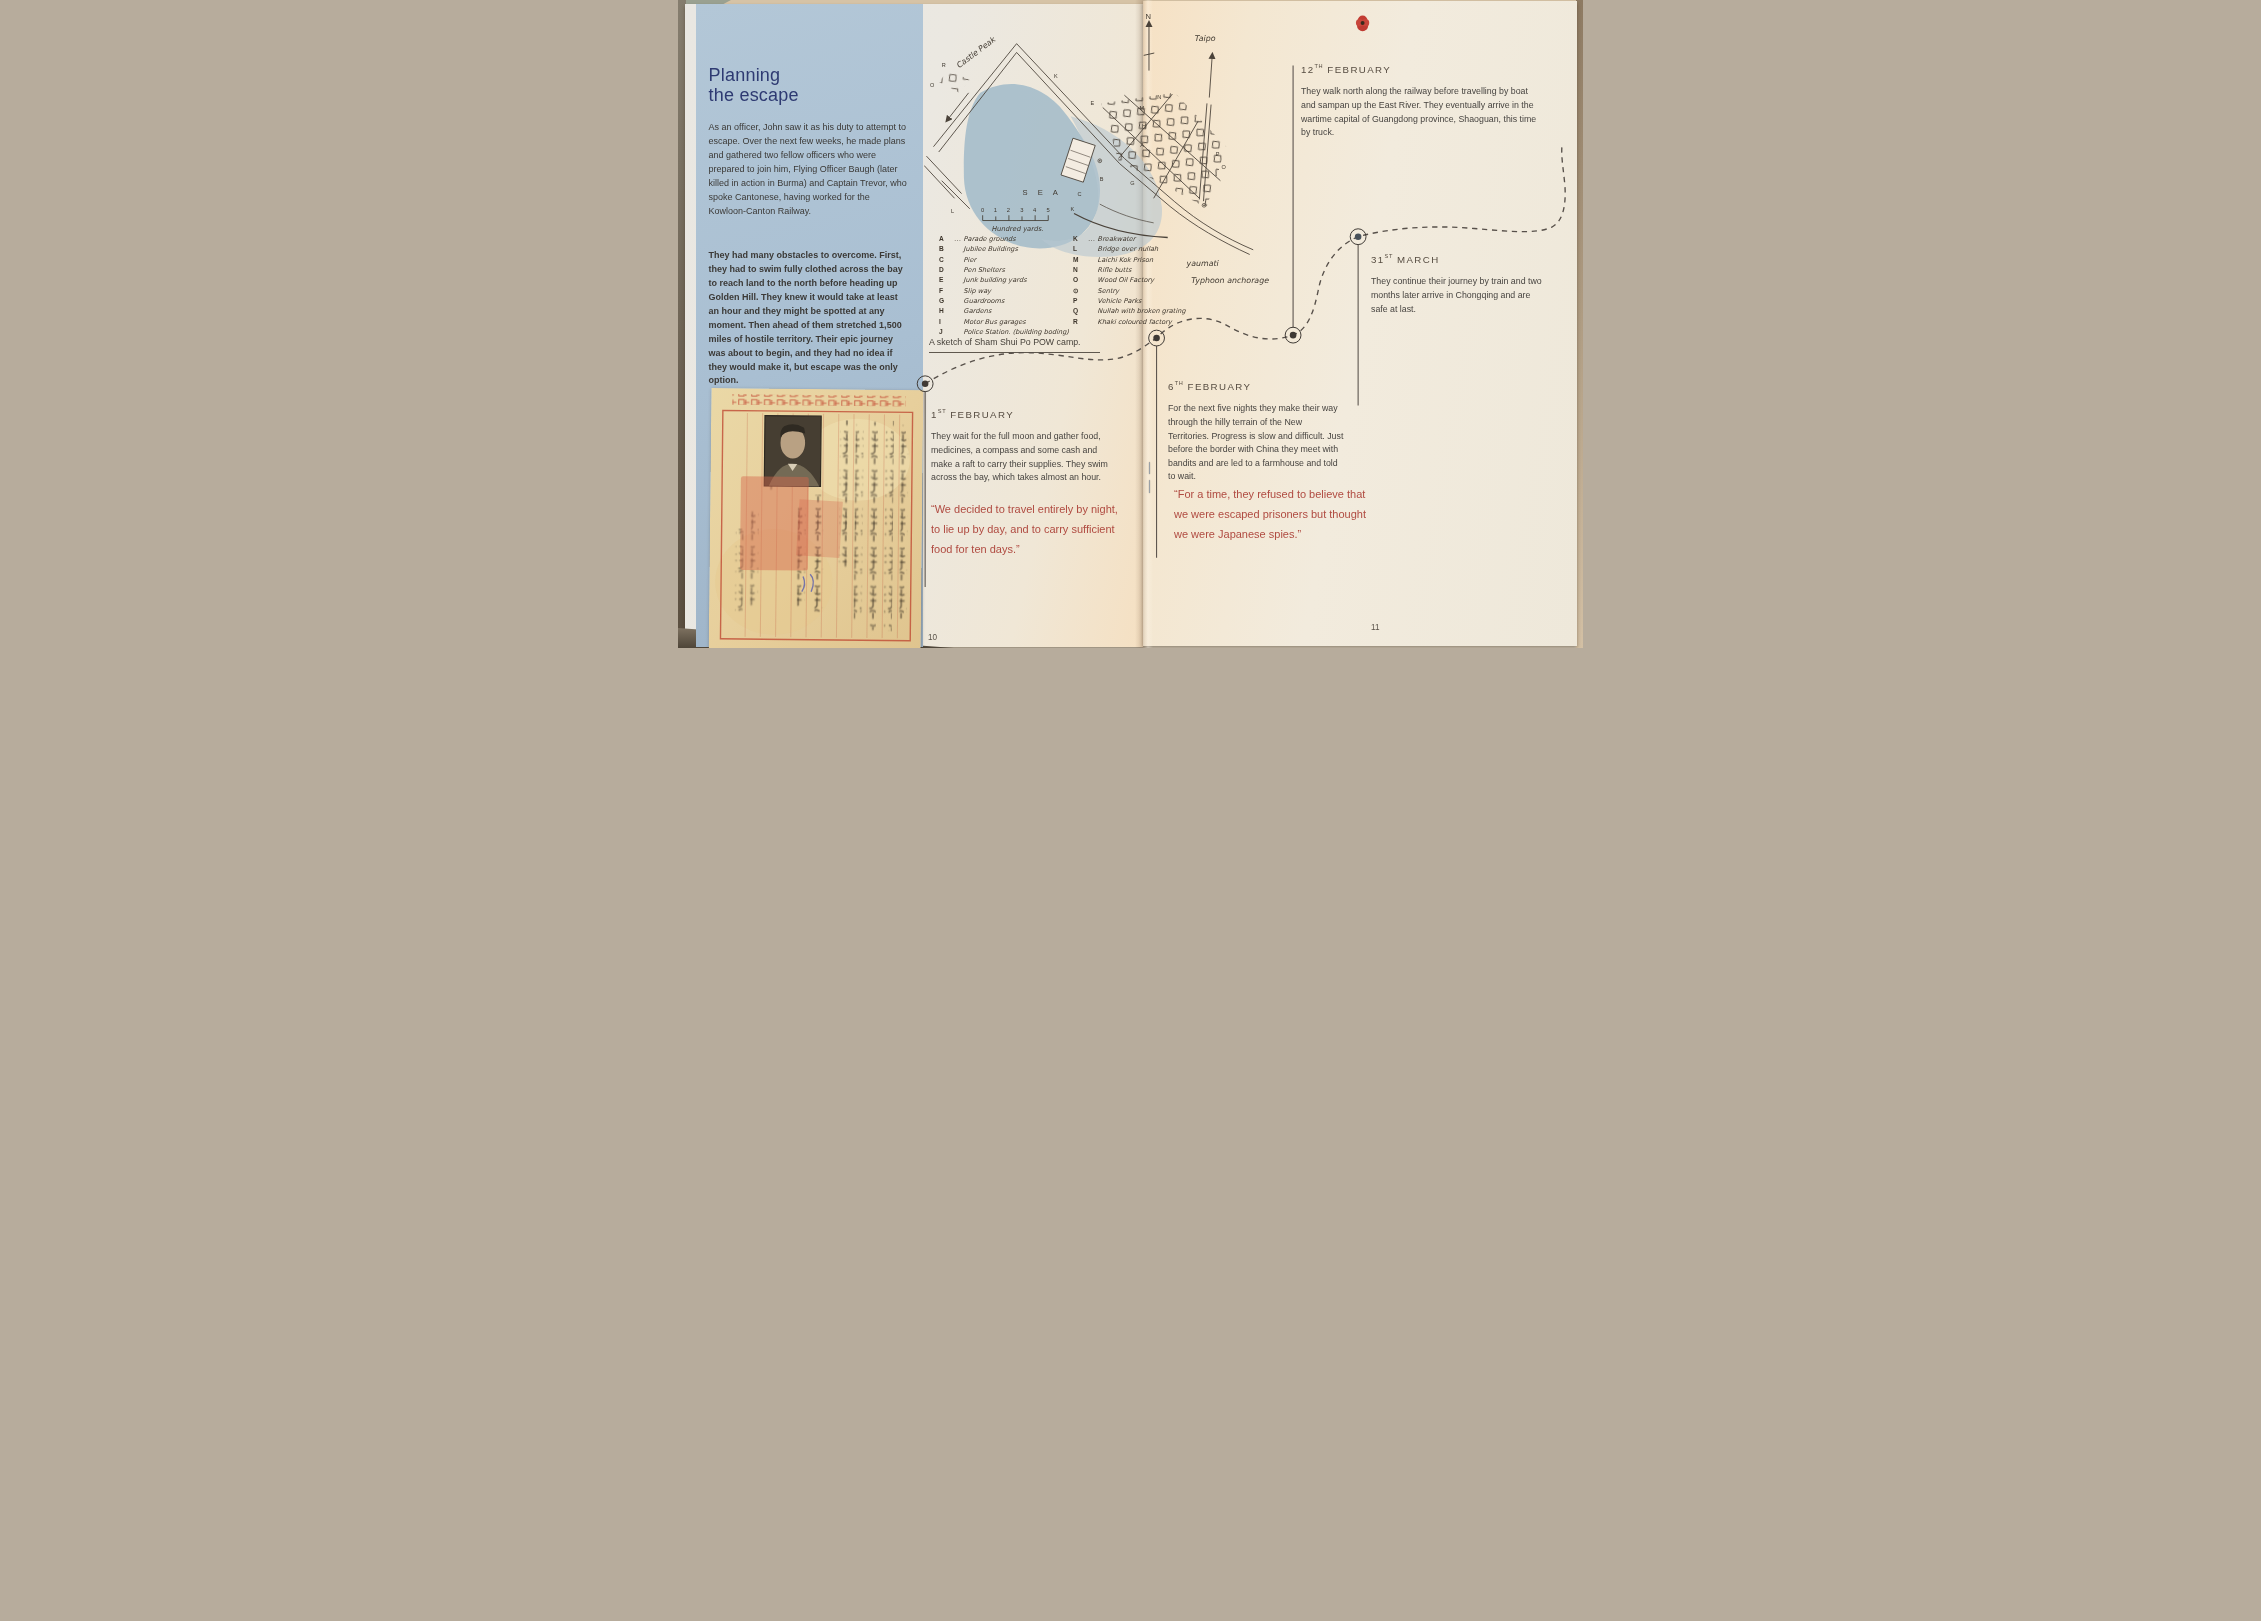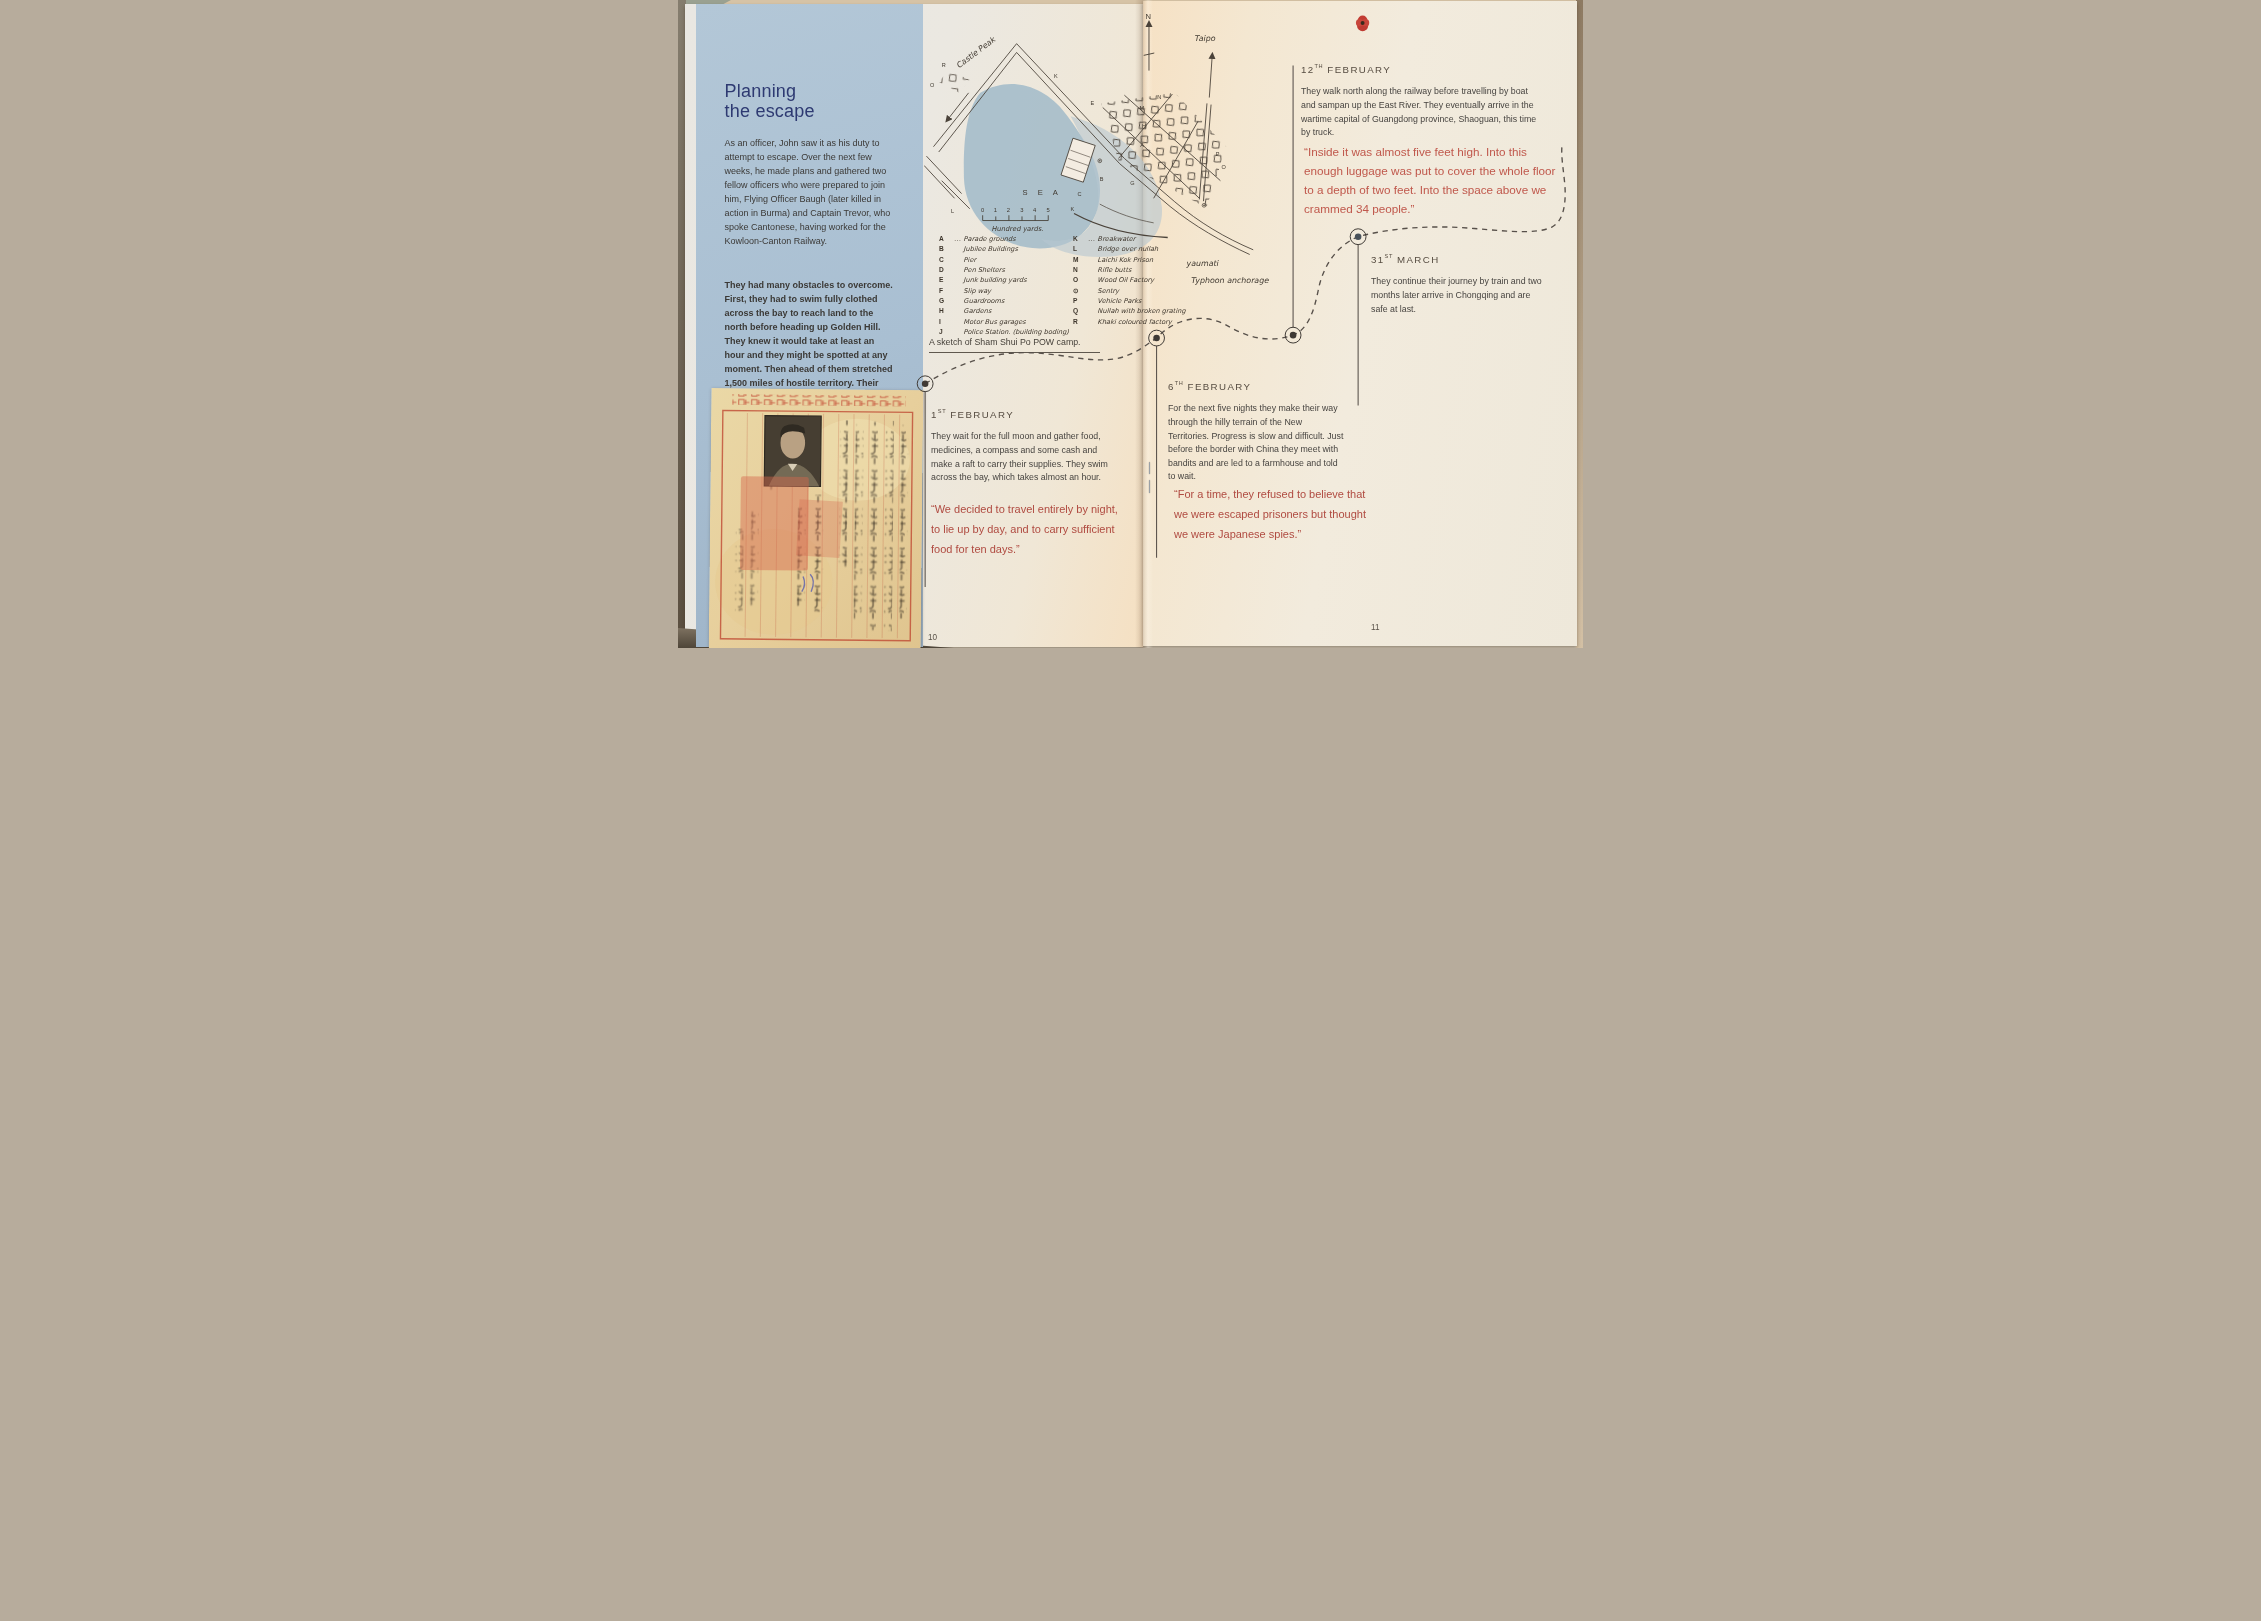--- a/index.html
+++ b/index.html
@@ -26,21 +26,21 @@
   .fold{position:absolute;left:457px;top:0;width:17.6px;height:648px;
         background:linear-gradient(to right,rgba(110,80,50,0) 0%,rgba(100,70,45,.20) 42%,
                    rgba(80,55,35,.05) 55%,rgba(255,250,240,.30) 72%,rgba(110,80,50,0) 100%);}
   .staple{position:absolute;left:470px;top:462px;width:2.9px;height:30.5px;}
   .staple i{position:absolute;left:0.6px;width:1.8px;background:#9aa0a6;border-radius:1.2px;
             box-shadow:0 0 1.2px rgba(0,0,0,.5);}
   .staple i.t{top:0;height:11.7px;} .staple i.b{bottom:0;height:13px;}
   
   .sidebar{position:absolute;left:17.6px;top:3.5px;width:227px;height:643px;
            background:linear-gradient(165deg,#b3c7d7 0%,#a9bfd2 55%,#9eb4c8 100%);
-           padding:16px;box-sizing:border-box;}
+           padding:0;box-sizing:border-box;}
   .sidebar h1{margin:61px 0 0 13px;font-size:18px;line-height:1.16;font-weight:500;
               color:#2e3a72;letter-spacing:0.2px;}
   .sidebar p{margin:15.2px 13px 0 13px;font-size:9px;line-height:1.55;color:#3b3936;}
   .sidebar p + p{margin-top:30px;font-weight:bold;}
   
   .cdoc{position:absolute;left:32px;top:389px;width:212px;height:265px;
         transform:rotate(.6deg);box-shadow:0.6px 1.2px 3.5px rgba(40,30,20,.35);}
   
   .map{position:absolute;left:246px;top:4.7px;width:375px;height:335px;}
   .map text{font-family:"Liberation Sans",sans-serif;fill:#3f382f;}
@@ -394,21 +394,20 @@
   <div class="entry" style="left:490px;top:380px;width:176px;">
     <div class="date"><span>6</span><sup>TH</sup><span>FEBRUARY</span></div>
     <div class="body">For the next five nights they make their way through the hilly terrain of the New Territories. Progress is slow and difficult. Just before the border with China they meet with bandits and are led to a farmhouse and told to wait.</div>
   </div>
   <div class="quote" style="left:496px;top:485px;width:197px;">“For a time, they refused to believe that we were escaped prisoners but thought we were Japanese spies.”</div>
 
   <div class="entry" style="left:623px;top:63px;width:236px;">
     <div class="date"><span>12</span><sup>TH</sup><span>FEBRUARY</span></div>
     <div class="body">They walk north along the railway before travelling by boat and sampan up the East River. They eventually arrive in the wartime capital of Guangdong province, Shaoguan, this time by truck.</div>
   </div>
-  <div class="quote fade" style="left:626px;top:143px;width:253px;font-size:11.7px;line-height:1.62;">“Inside it was almost five feet high. Into this enough luggage was put to cover the whole floor to a depth of two feet. Into the space above we crammed 34 people.”</div>
 
   <div class="entry" style="left:693px;top:253px;width:176px;">
     <div class="date"><span>31</span><sup>ST</sup><span>MARCH</span></div>
     <div class="body">They continue their journey by train and two months later arrive in Chongqing and are safe at last.</div>
   </div>
 
 
 
   <div class="pageno pn-left">10</div>
   <div class="pageno pn-right">11</div>

